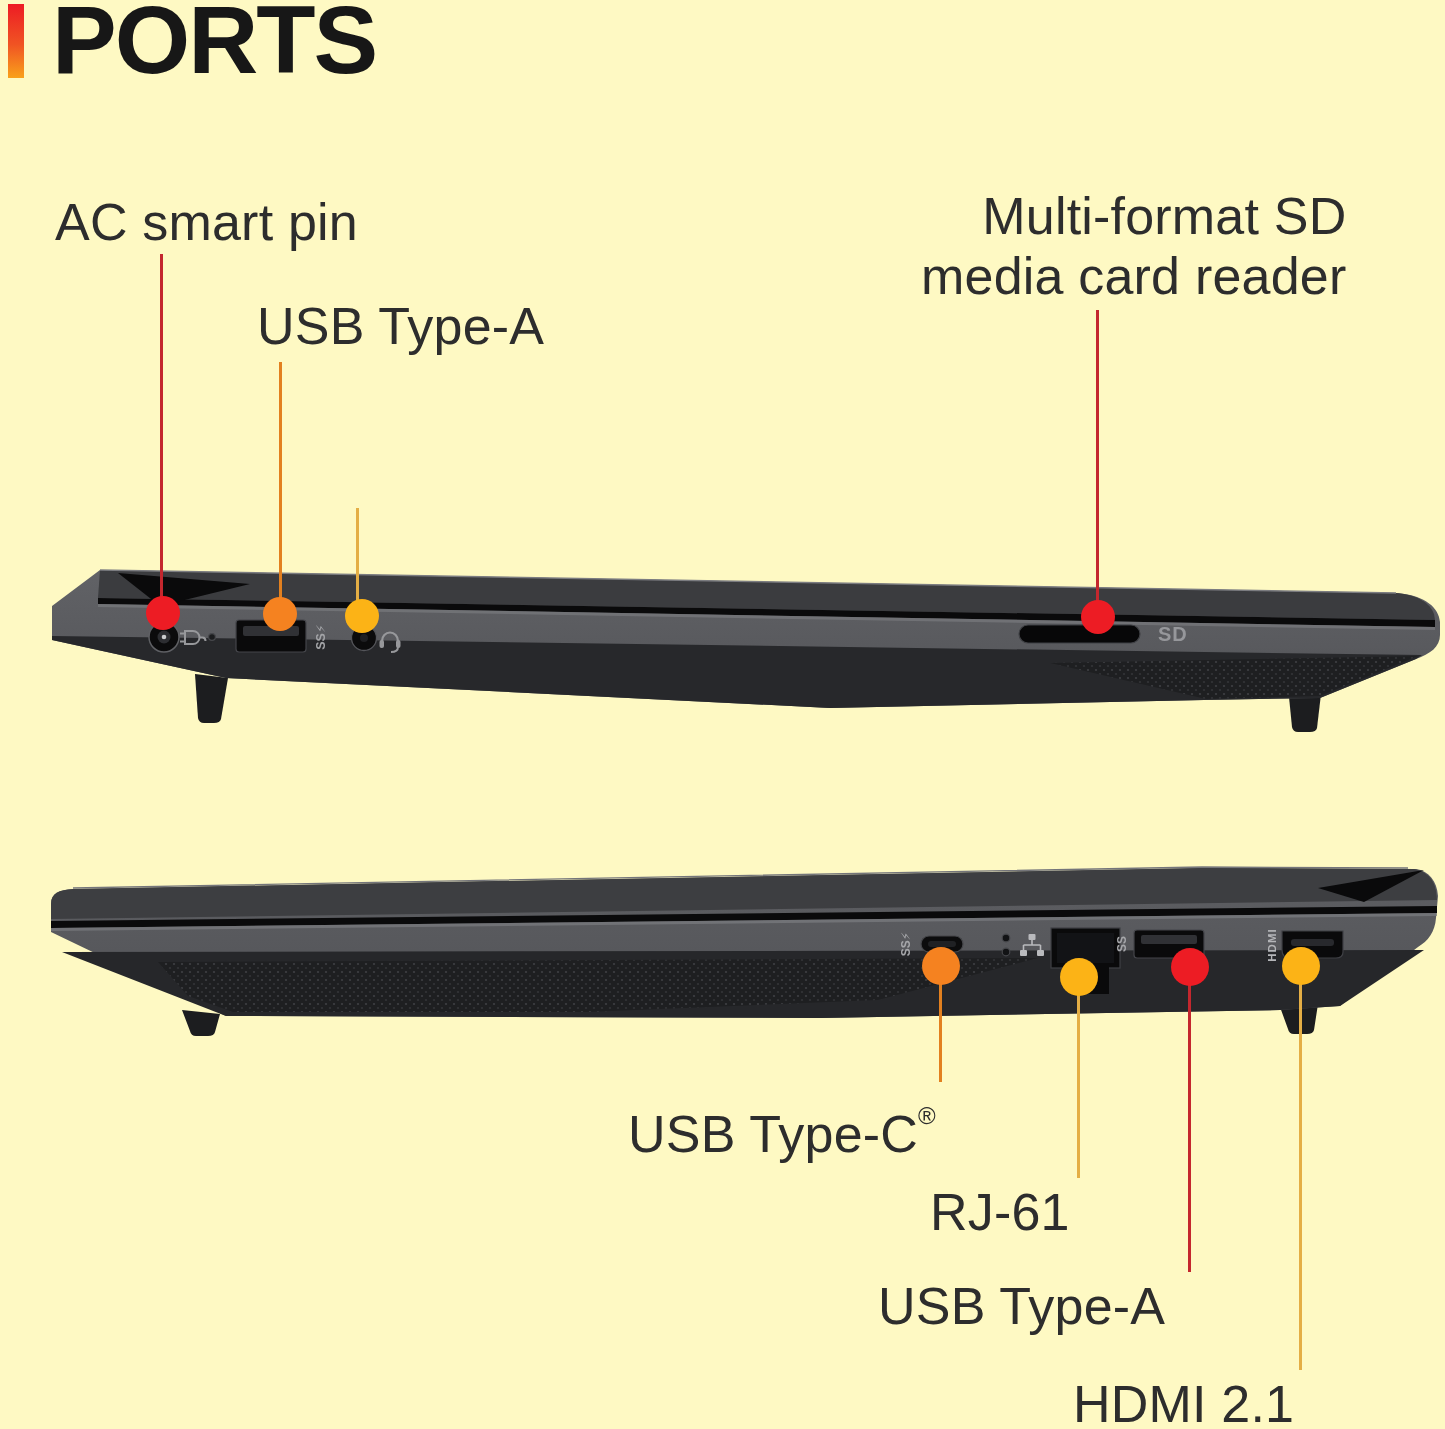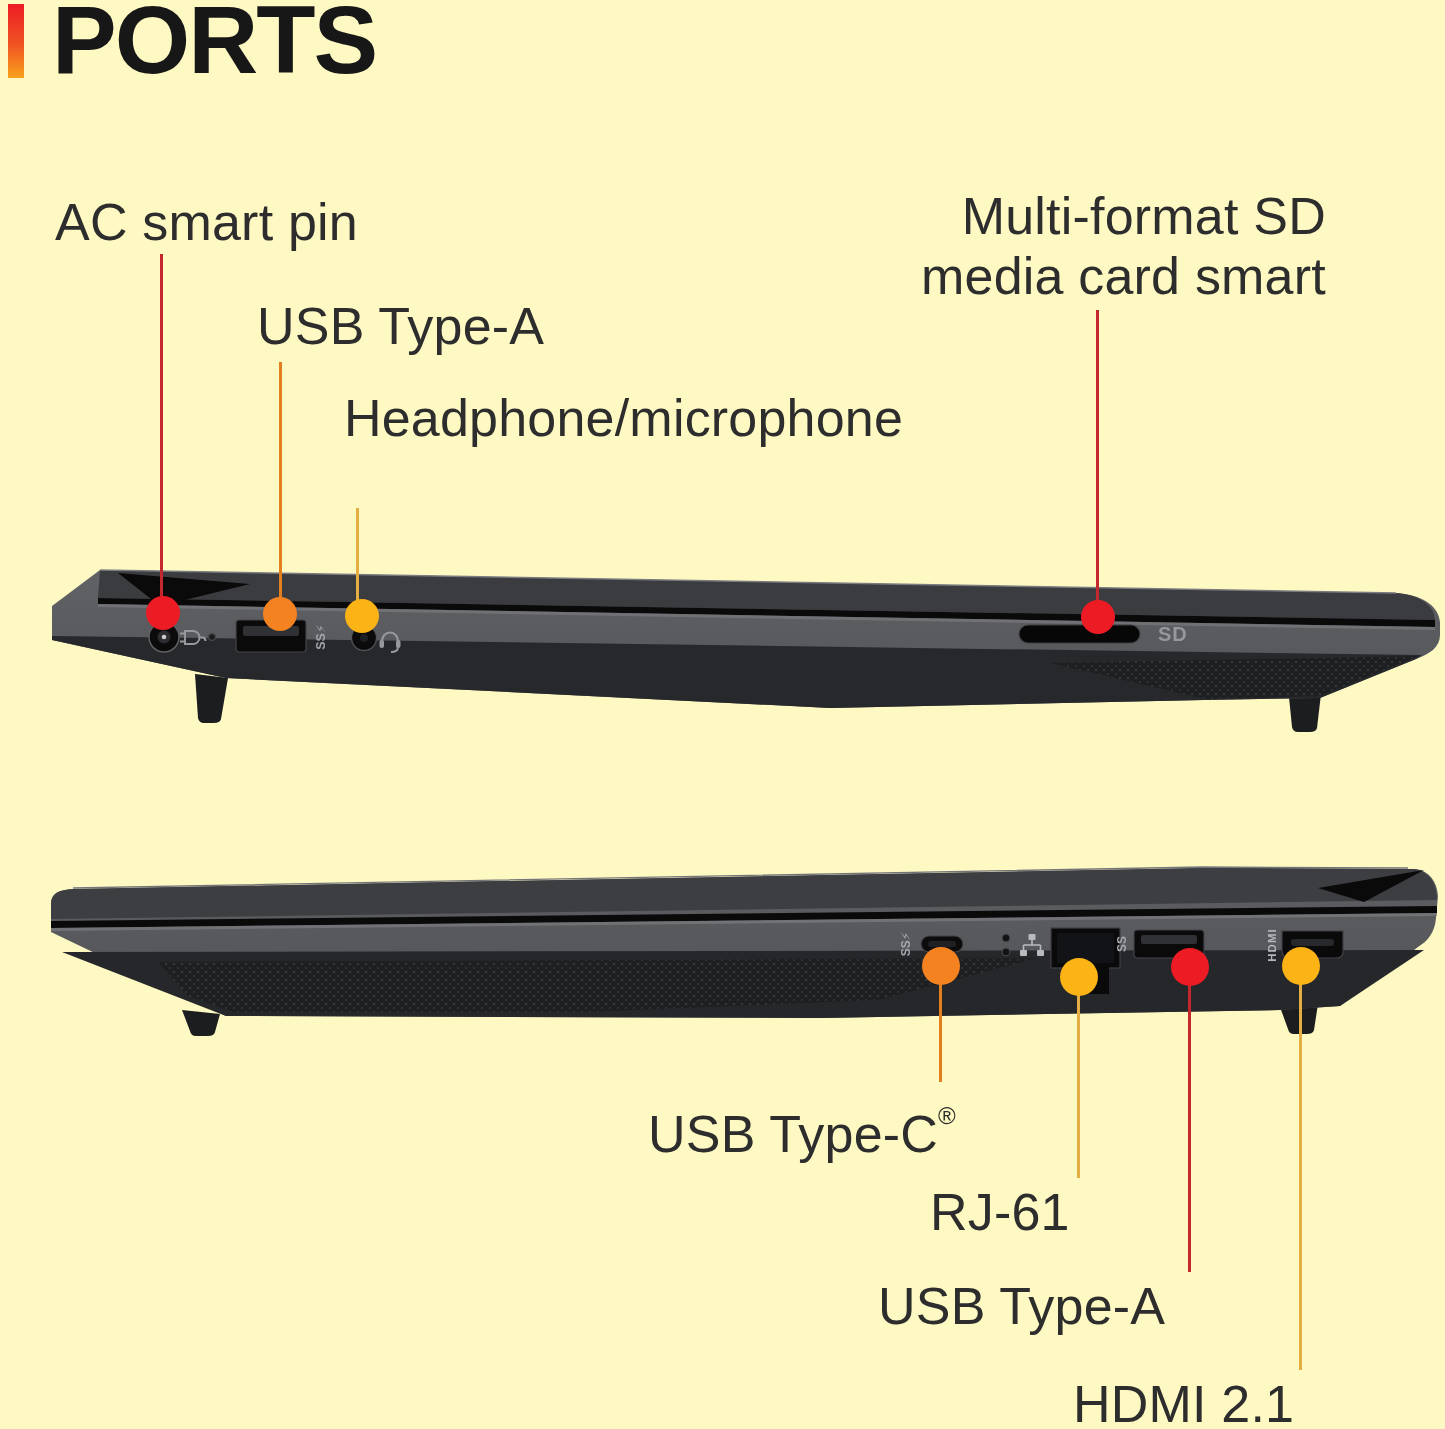--- a/index.html
+++ b/index.html
@@ -47,29 +47,28 @@
 <div class="canvas">
 
   <div class="accent-bar"></div>
   <h1 class="page-title">PORTS</h1>
 
   <div class="lbl" style="left:55px;top:192px">AC smart pin</div>
 
   <div class="lbl" style="left:257px;top:296px">USB Type-A</div>
 
   <div class="lbl" style="left:344px;top:388px">
-    <div>Headphone/microphone</div>
   </div>
 
   <div class="lbl" style="left:921px;top:186px">
     <div>Multi-format SD</div>
-    <div>media card smart</div>
+    <div>media card reader</div>
   </div>
 
-  <div class="lbl" style="left:648px;top:1086px">
+  <div class="lbl" style="left:628px;top:1086px">
     <span>USB Type-C</span><sup class="reg">®</sup>
   </div>
 
   <div class="lbl" style="left:930px;top:1182px">RJ-61</div>
 
   <div class="lbl" style="left:878px;top:1276px">USB Type-A</div>
 
   <div class="lbl" style="left:1073px;top:1374px">HDMI 2.1</div>
 
   <svg class="laptop-svg" style="left:30px;top:556px" width="1415" height="186" viewBox="0 0 1415 186">

